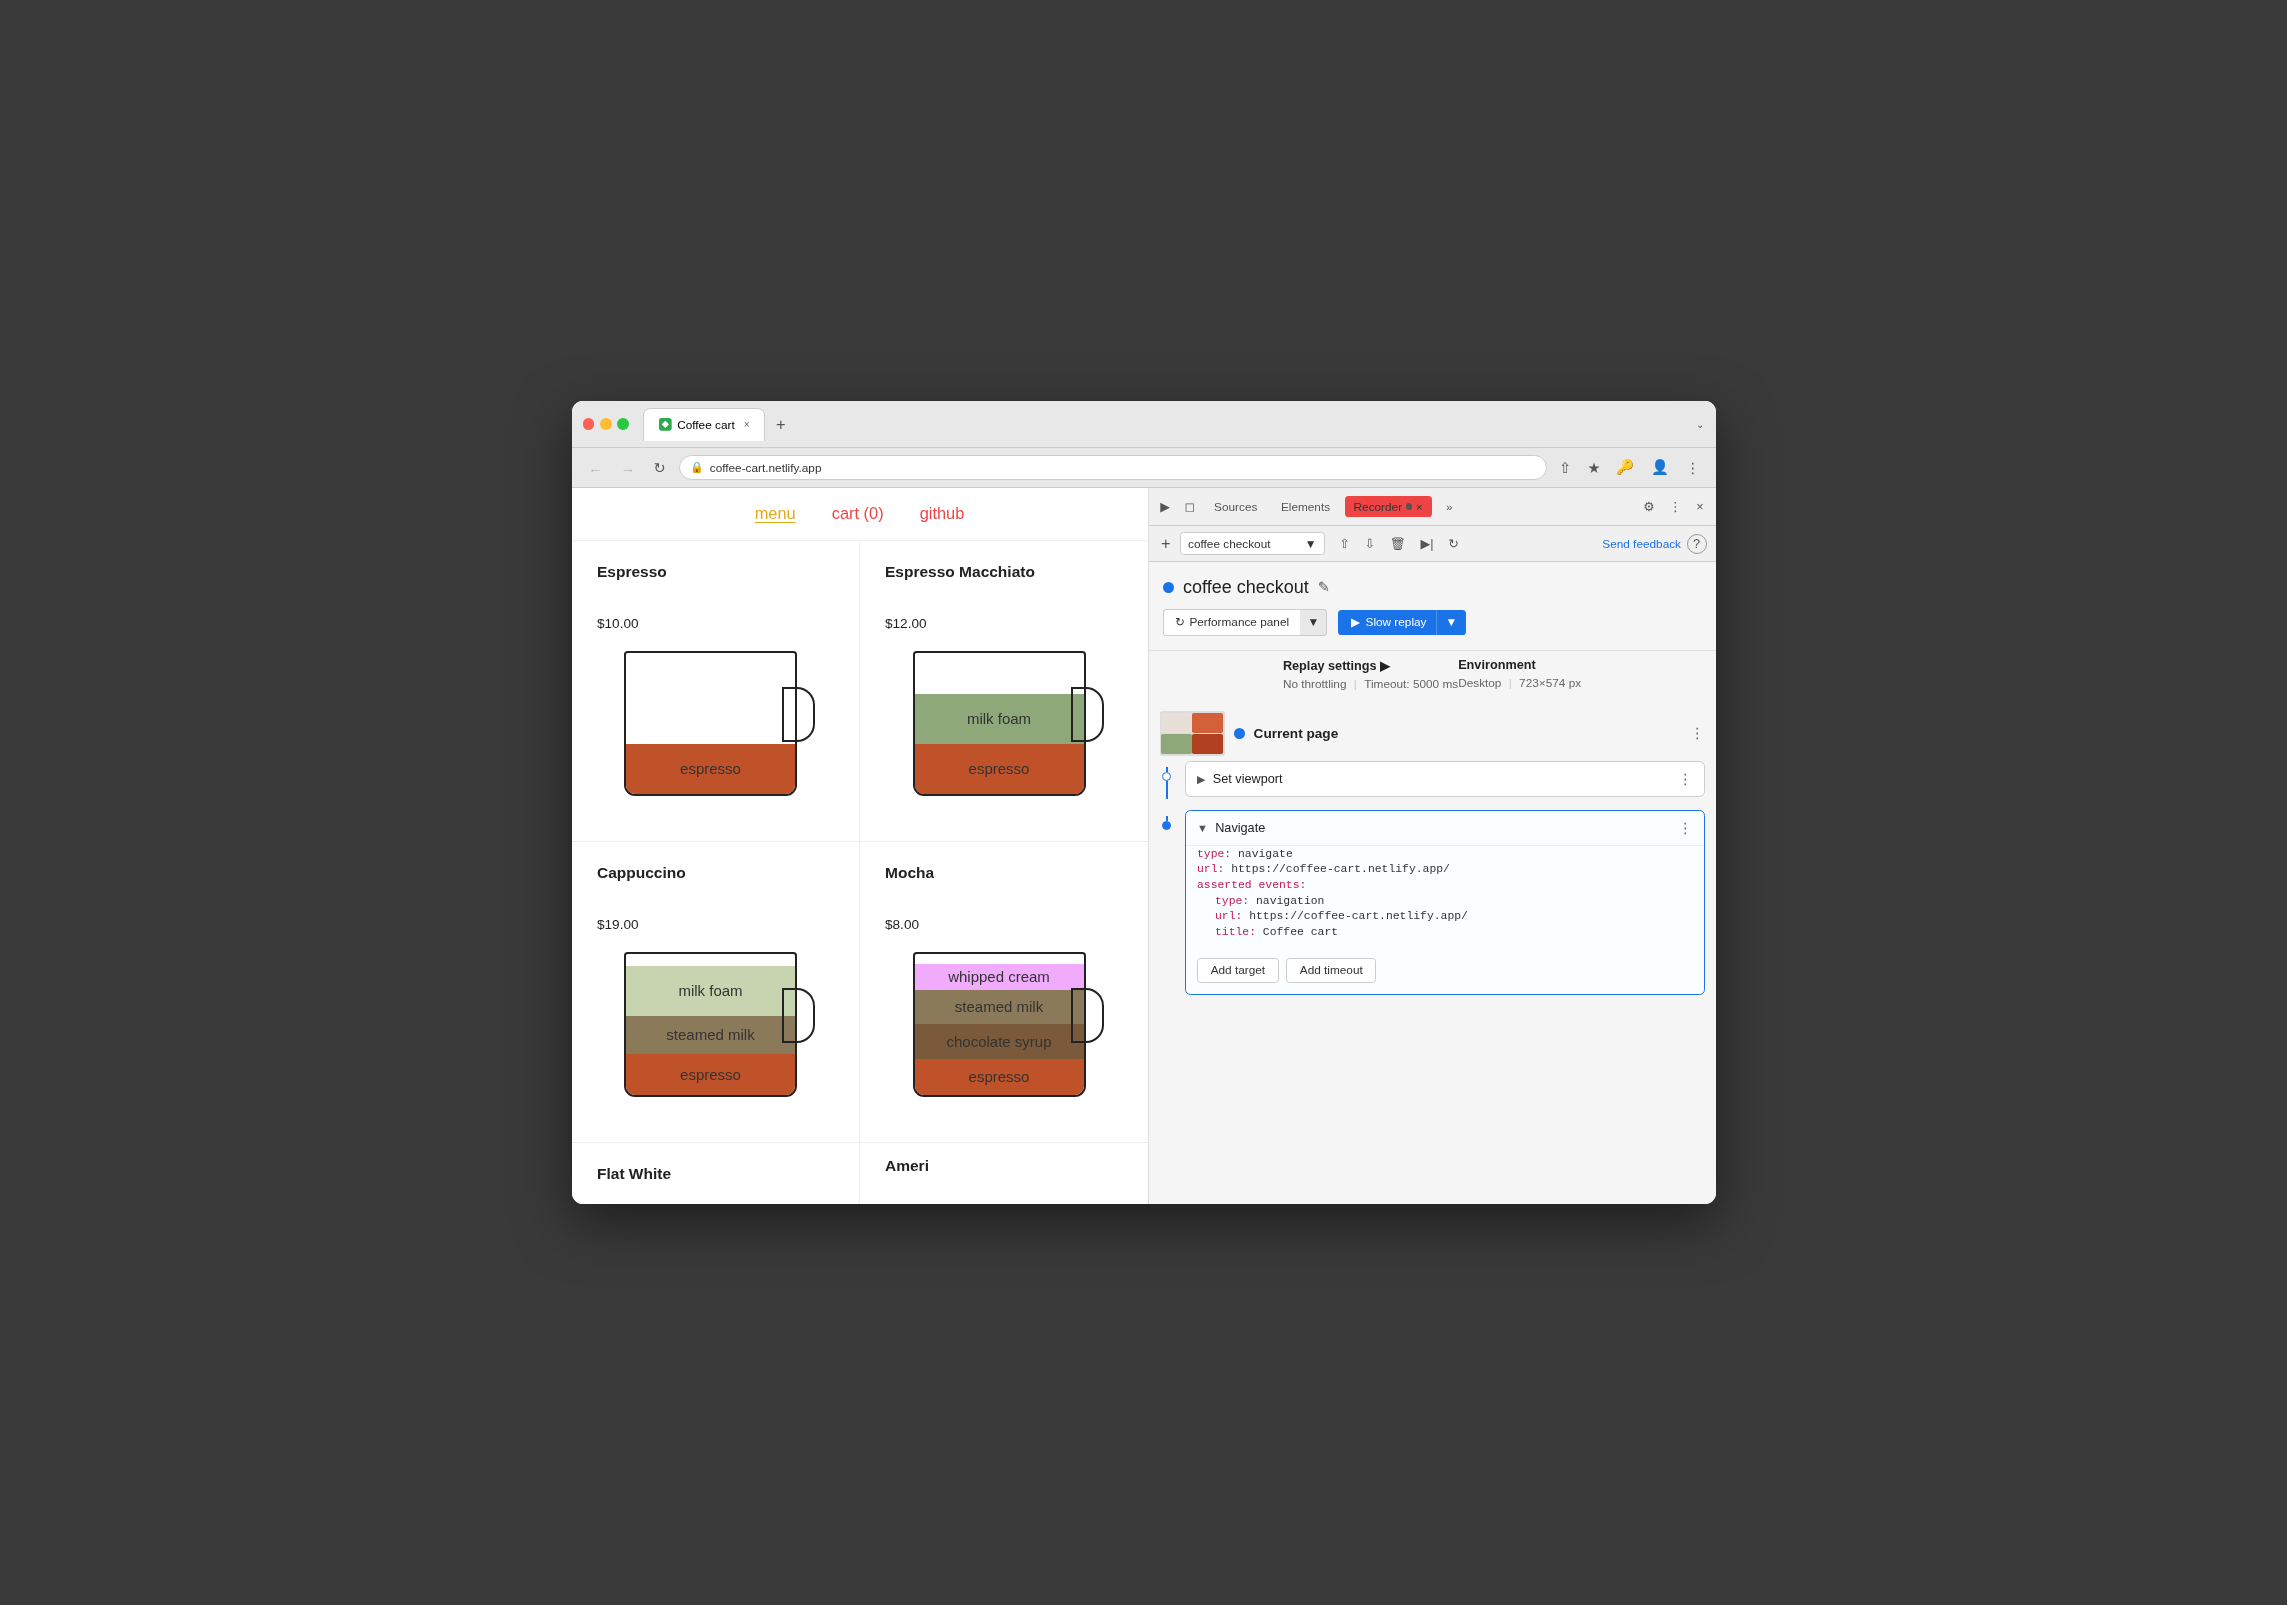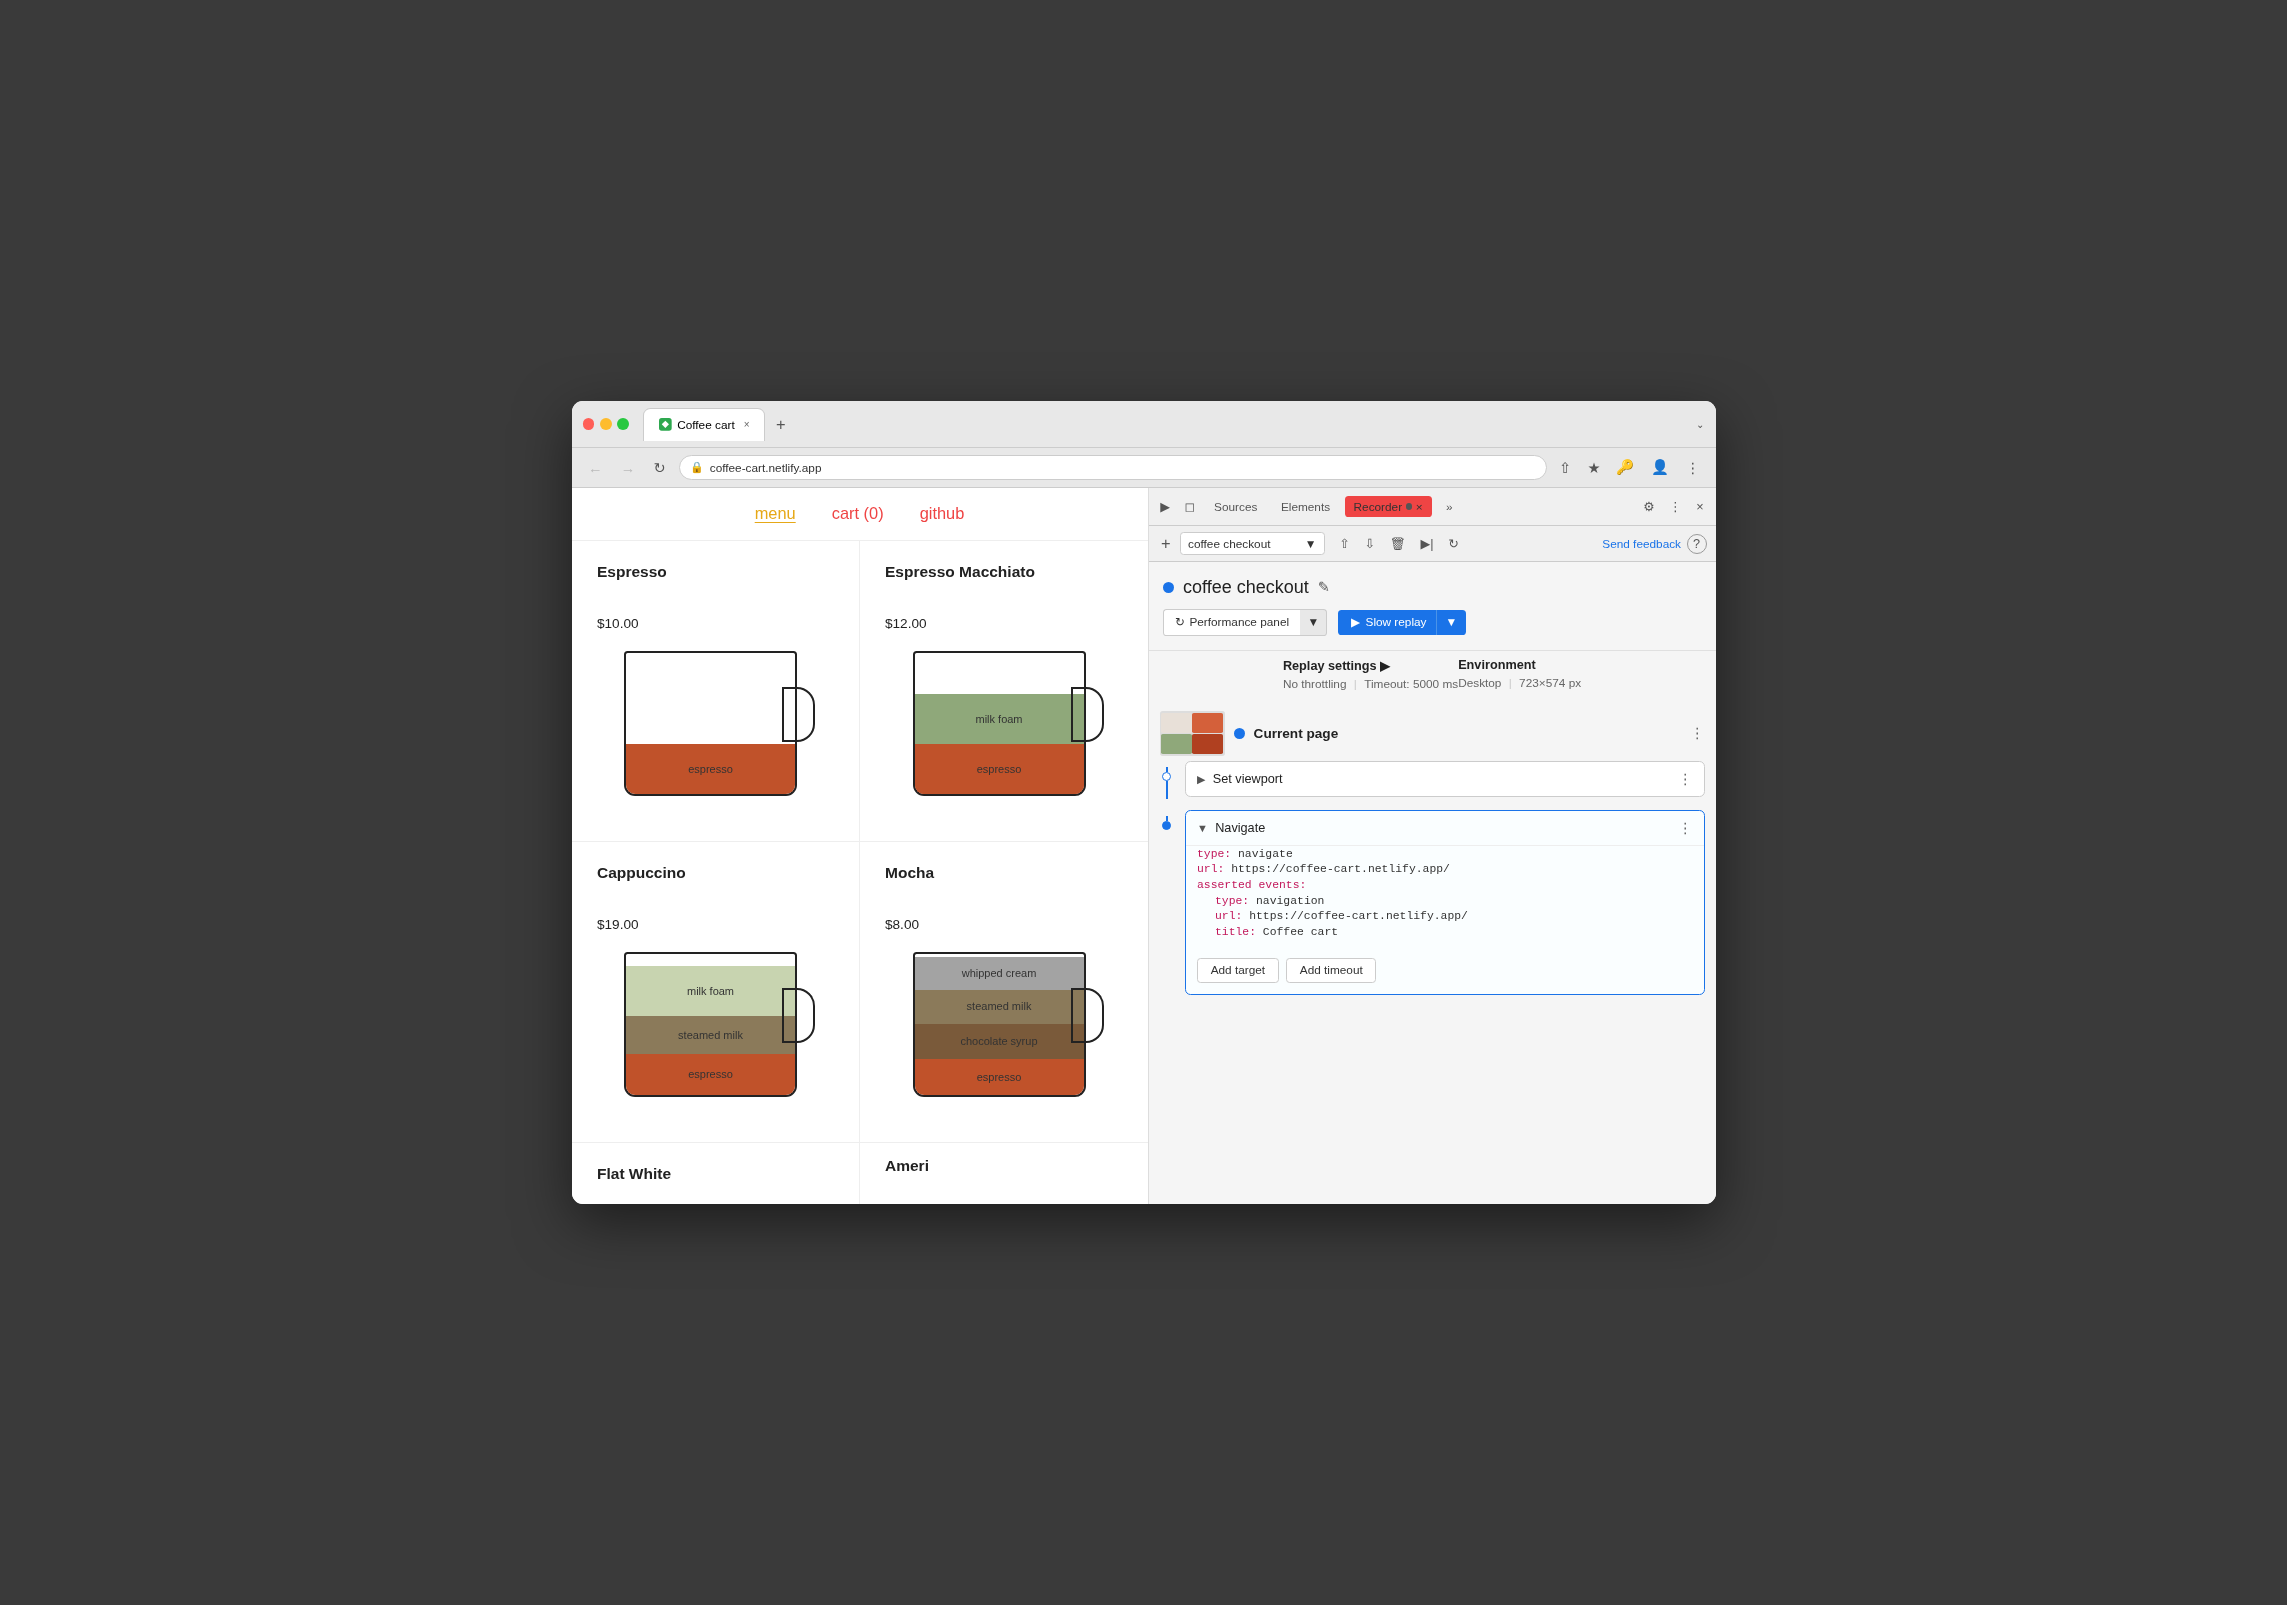--- a/index.html
+++ b/index.html
@@ -214,21 +214,21 @@
       top: 45px;
       background: transparent;
     }
     .layer {
       position: absolute;
       width: 100%;
       left: 0;
       display: flex;
       align-items: center;
       justify-content: center;
-      font-size: 11px;
+      font-size: 15px;
       color: #333;
     }
     
     .total-banner {
       background: #fff;
       border: 1.8px solid #e0c060;
       padding: 12.7px 18px;
       text-align: center;
       font-size: 25.5px;
       font-weight: bold;
@@ -658,21 +658,21 @@
             <div class="cup-body">
               <div class="layer" style="background:#c0522a;height:36px;bottom:0;top:auto;position:absolute;">
                 <span>espresso</span>
               </div>
               <div class="layer" style="background:#7a5a3a;height:35px;bottom:36px;top:auto;position:absolute;">
                 <span>chocolate syrup</span>
               </div>
               <div class="layer" style="background:#8b7a5a;height:35px;bottom:71px;top:auto;position:absolute;">
                 <span>steamed milk</span>
               </div>
-              <div class="layer" style="background:#a3a3a3;height:33px;bottom:105px;top:auto;position:absolute;">
+              <div class="layer" style="background:#f0abfc;height:26px;bottom:105px;top:auto;position:absolute;">
                 <span>whipped cream</span>
               </div>
             </div>
             <div class="cup-handle"></div>
           </div>
         </div>
 
         <div class="product-card">
           <div class="product-name">Flat White</div>
           <div class="product-price">$18.00</div>

